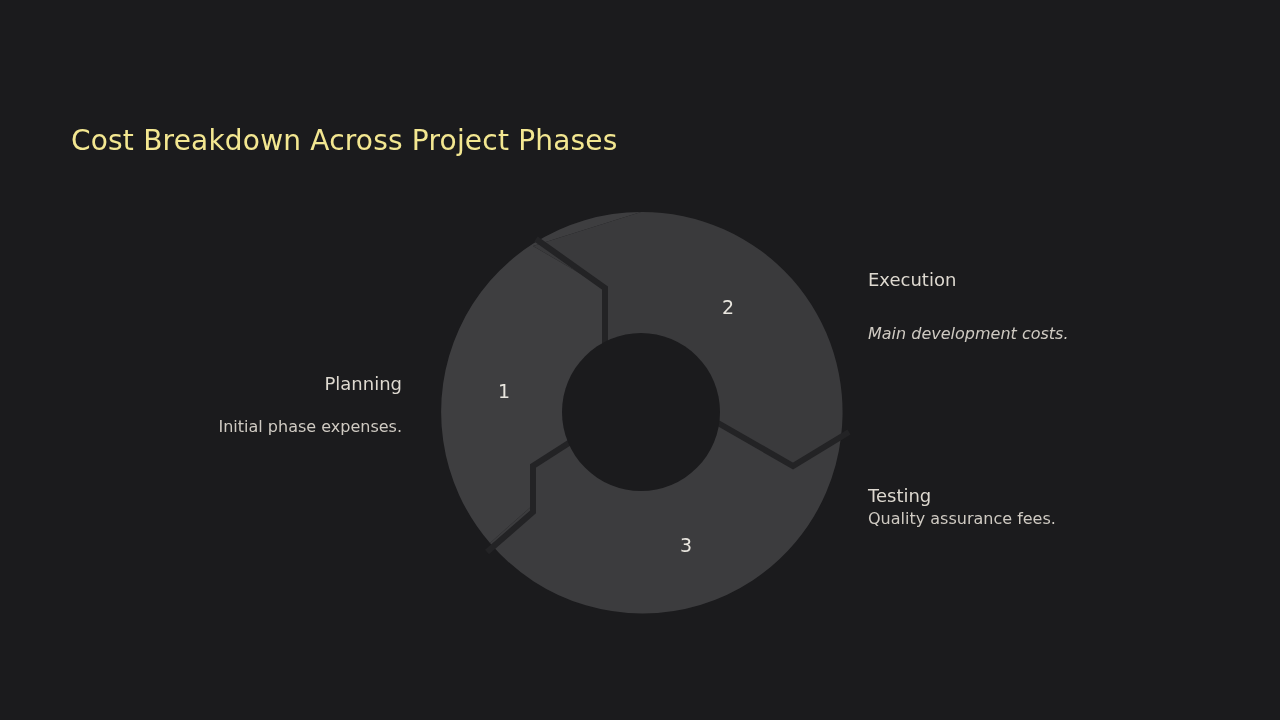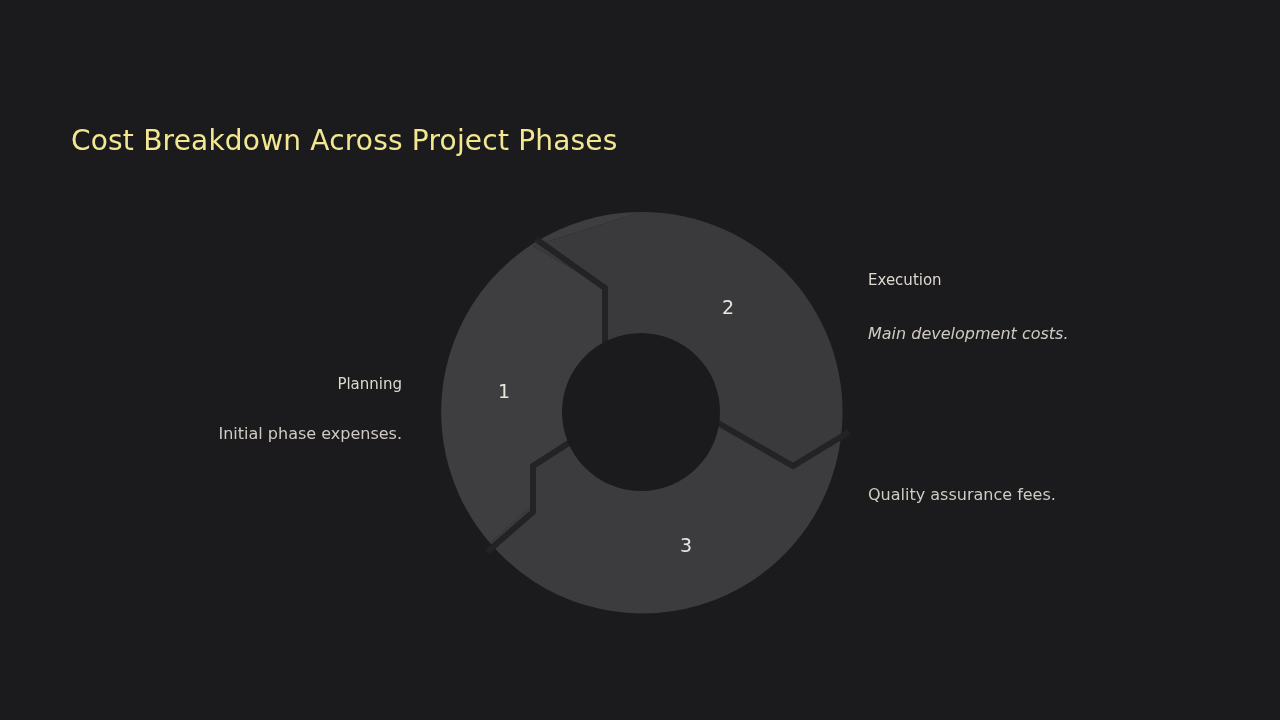--- a/index.html
+++ b/index.html
@@ -42,41 +42,41 @@
     fill: #e9e6df;
     font-family: "DejaVu Sans", "Liberation Sans", sans-serif;
     font-size: 19px;
     text-anchor: middle;
     dominant-baseline: middle;
   }
   .callout {
     position: absolute;
   }
   .callout .c-title {
-    font-size: 15px;
+    font-size: 18px;
     line-height: 24px;
     color: #ded9d0;
     font-weight: 400;
     white-space: nowrap;
   }
   .callout .c-desc {
     font-size: 16px;
     line-height: 22px;
     color: #cfcac2;
     font-weight: 400;
     white-space: nowrap;
   }
   #callout-planning {
     left: 0px;
     top: 372px;
     width: 402px;
     text-align: right;
   }
   #callout-planning .c-desc {
-    margin-top: 27px;
+    margin-top: 20px;
   }
   #callout-execution {
     left: 868px;
     top: 268px;
     width: 380px;
     text-align: left;
   }
   #callout-execution .c-desc {
     margin-top: 31px;
     font-style: italic;
@@ -145,16 +145,17 @@
     <div class="c-title">Planning</div>
     <div class="c-desc">Initial phase expenses.</div>
   </div>
 
   <div class="callout" id="callout-execution">
     <div class="c-title">Execution</div>
     <div class="c-desc">Main development costs.</div>
   </div>
 
   <div class="callout" id="callout-testing">
+    <div class="c-title">Testing</div>
     <div class="c-desc">Quality assurance fees.</div>
   </div>
 
 </div>
 
 </body></html>

